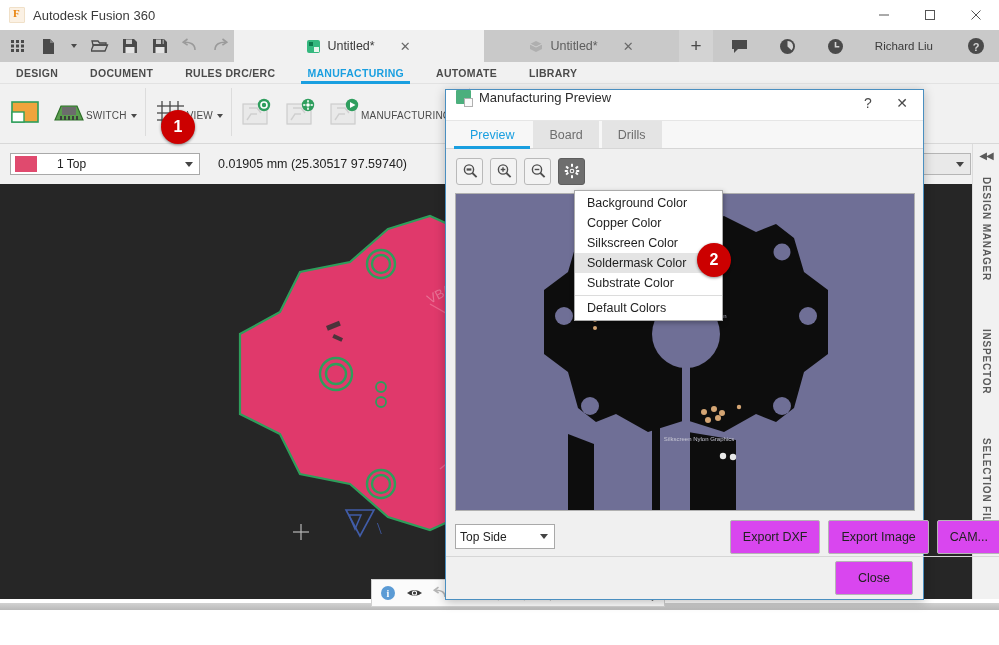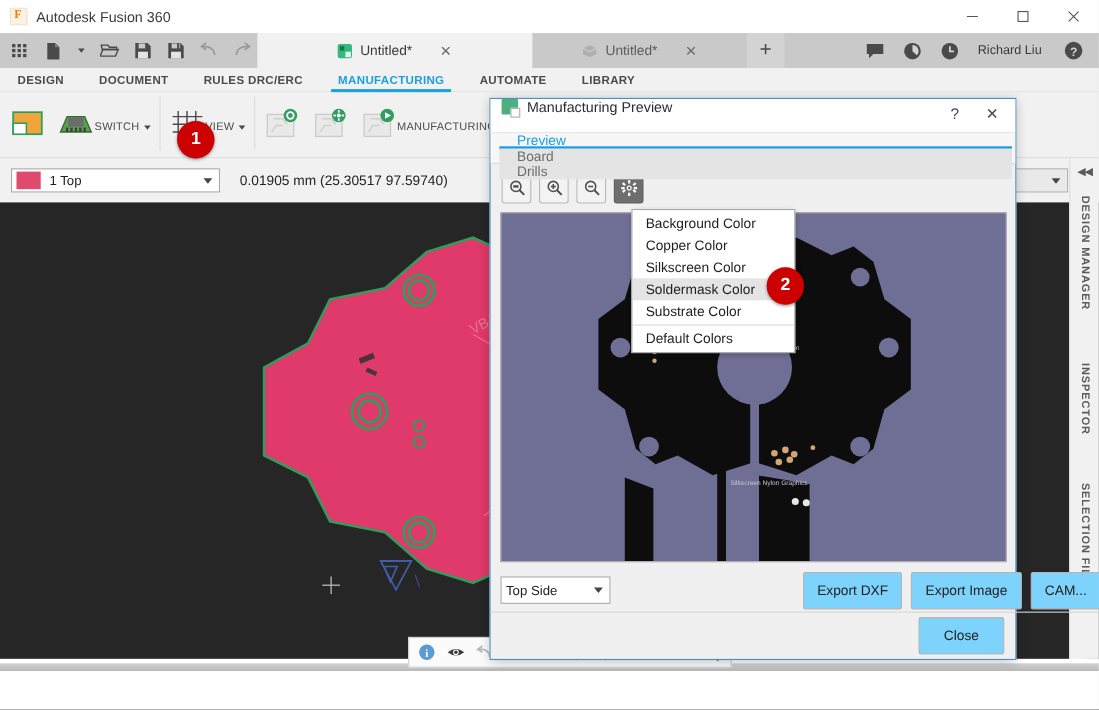--- a/index.html
+++ b/index.html
@@ -74,21 +74,21 @@
   .tab-icon-pcb::after {
     content: ""; position: absolute; right: 1px; bottom: 1px; width: 5px; height: 5px; background: #e8f7ee;
   }
   .tab-icon-3d {
     width: 14px; height: 13px; position: relative; opacity: .55;
   }
   .plus-btn {
     width: 34px; display: flex; align-items: center; justify-content: center;
     font-size: 19px; color: #4a4a4a; background: #d3d3d3;
   }
-  .qa-right { margin-left: auto; display: flex; align-items: center; gap: 4px; padding-right: 8px; }
+  .qa-right { margin-left: auto; display: flex; align-items: center; gap: 18px; padding-right: 8px; }
   .qa-right .qa-btn { width: 30px; }
   .user-name { font-size: 11.5px; color: #3a3a3a; padding: 0 10px 0 6px; }
 
   
   .ribbon-menu {
     position: absolute; left: 0; top: 62px; width: 999px; height: 22px;
     background: #f1f1f1; display: flex; align-items: center;
     border-bottom: 1px solid #e2e2e2;
   }
   .rm-item {
@@ -123,21 +123,21 @@
   .ico { width: 34px; height: 30px; position: relative; }
   .ico svg { display: block; }
 
   
   .layerbar {
     position: absolute; left: 0; top: 144px; width: 999px; height: 40px;
     background: #f1f1f1; display: flex; align-items: center; padding-left: 10px;
   }
   .layer-select {
     width: 190px; height: 22px; background: #ffffff; border: 1px solid #a9a9a9;
-    display: flex; align-items: center; gap: 8px; padding: 0 4px; position: relative; text-align: right;
+    display: flex; align-items: center; gap: 20px; padding: 0 4px; position: relative; text-align: right;
   }
   .layer-swatch { width: 22px; height: 16px; background: #e04a6e; }
   .layer-name { font-size: 12px; color: #222; }
   .sel-caret {
     position: absolute; right: 6px; width: 0; height: 0;
     border-left: 4px solid transparent; border-right: 4px solid transparent;
     border-top: 5px solid #444;
   }
   .coord-readout { font-size: 12.5px; color: #222; margin-left: 18px; }
   .layer-select.right-combo {
@@ -207,21 +207,21 @@
     background: #fafafa; border: 1px solid #b0b0b0;
   }
   .dlg-title-text { font-size: 13px; color: #2d2d2d; }
   .dlg-title-btns { margin-left: auto; display: flex; align-items: center; gap: 4px; }
   .dlg-tb {
     width: 30px; height: 26px; display: flex; align-items: center; justify-content: center;
     color: #4a4a4a; font-size: 14px;
   }
   .dlg-tabs {
     height: 28px; display: flex; align-items: stretch; padding-left: 8px;
-    background: #f7f7f7; border-bottom: 1px solid #d6d6d6; flex-direction: column;
+    background: #f7f7f7; border-bottom: 1px solid #d6d6d6;
   }
   .dlg-tab {
     padding: 0 16px; display: flex; align-items: center; font-size: 12.5px;
     color: #6d6d6d; background: #e4e4e4; margin-right: 3px; position: relative;
   }
   .dlg-tab.active { background: #f7f7f7; color: #1a9fe0; }
   .dlg-tab.active::after {
     content: ""; position: absolute; left: 0; right: 0; bottom: -1px; height: 3px; background: #1a9fe0;
   }
   .dlg-toolbar { height: 38px; display: flex; align-items: center; gap: 7px; padding: 6px 0 0 10px; }
@@ -238,21 +238,21 @@
     position: absolute; left: 0; top: 427px; width: 564px; height: 40px;
     display: flex; align-items: center; padding: 0 9px;
     border-bottom: 1px solid #d6d6d6;
   }
   .combo {
     width: 100px; height: 25px; background: #ffffff; border: 1px solid #a9a9a9;
     display: flex; align-items: center; padding: 0 4px; font-size: 12px; color: #222;
     position: relative;
   }
   .btn {
-    height: 26px; padding: 16px 12px; background: #7dd3fc; border: 1px solid #b5b5b5;
+    height: 26px; padding: 16px 12px; background: #d946ef; border: 1px solid #b5b5b5;
     font-size: 12.5px; color: #222; display: flex; align-items: center; justify-content: center;
     border-radius: 2px;
   }
   .dlg-actions .btn { margin-left: 8px; }
   .dlg-actions .spacer { flex: 1; }
   .dlg-footer {
     position: absolute; left: 0; top: 467px; width: 477px; height: 42px;
     display: flex; align-items: center; justify-content: flex-end; padding-right: 10px;
   }
   .btn-close { width: 78px; height: 27px; }

